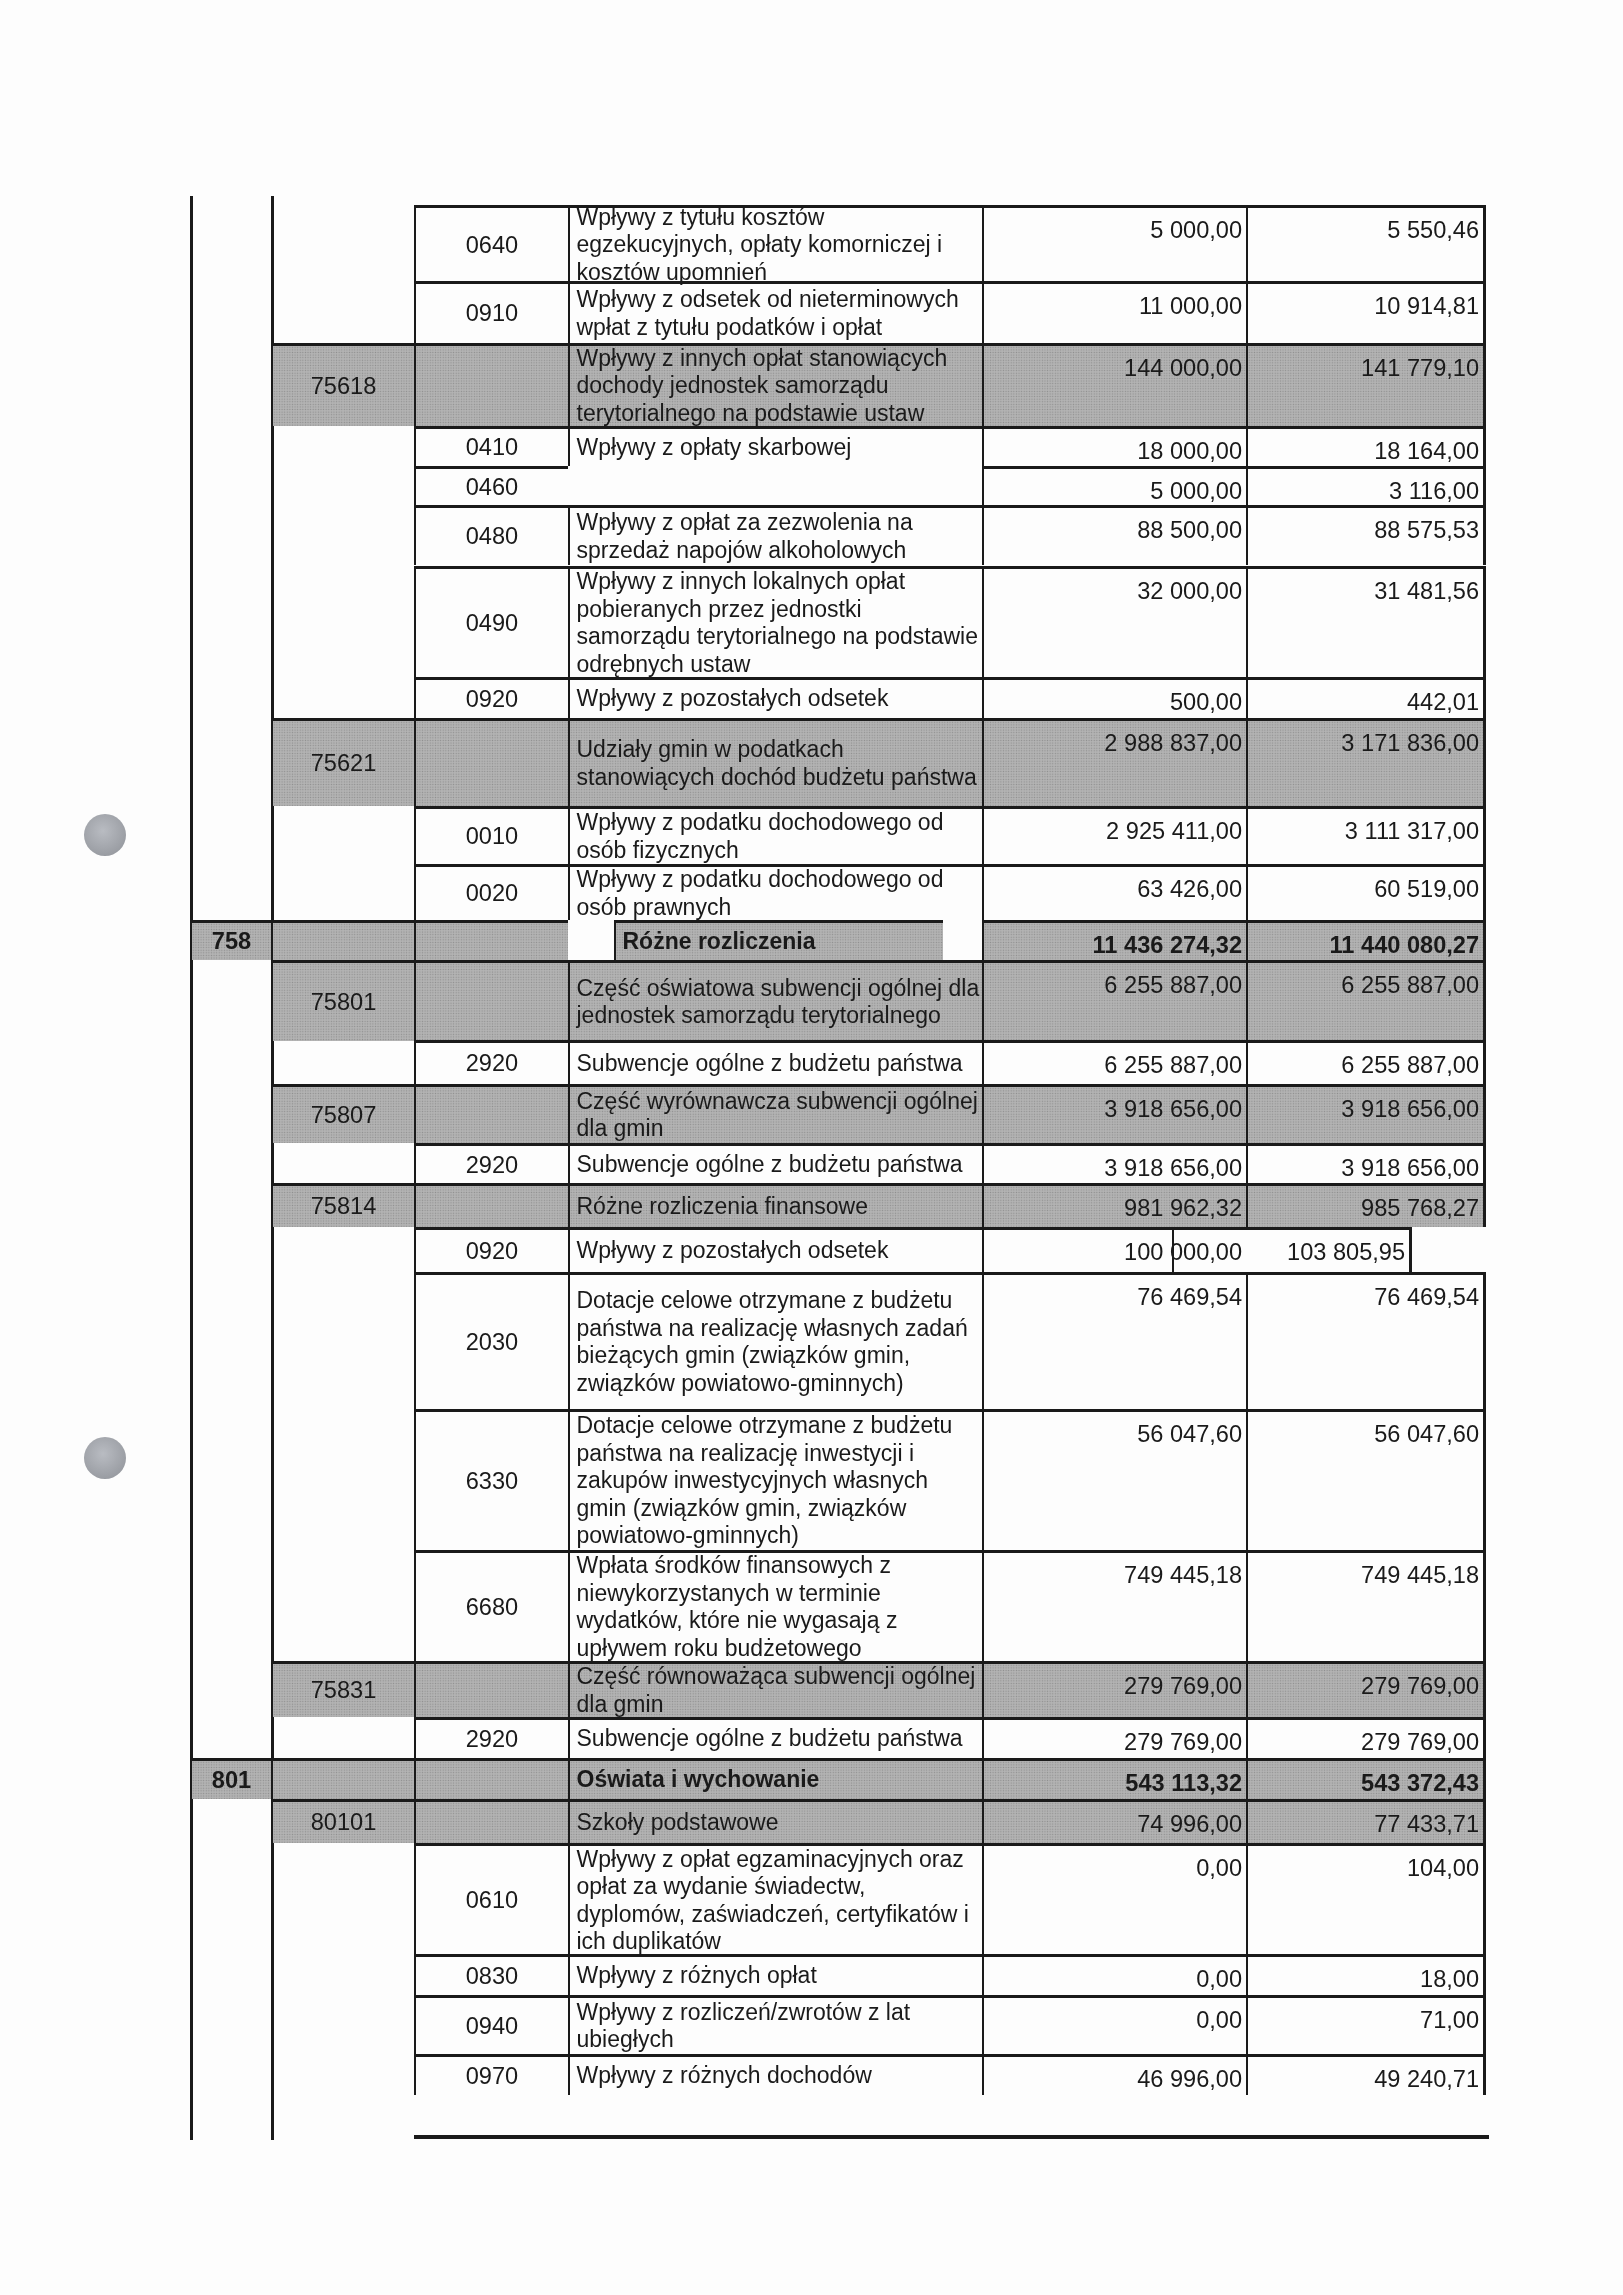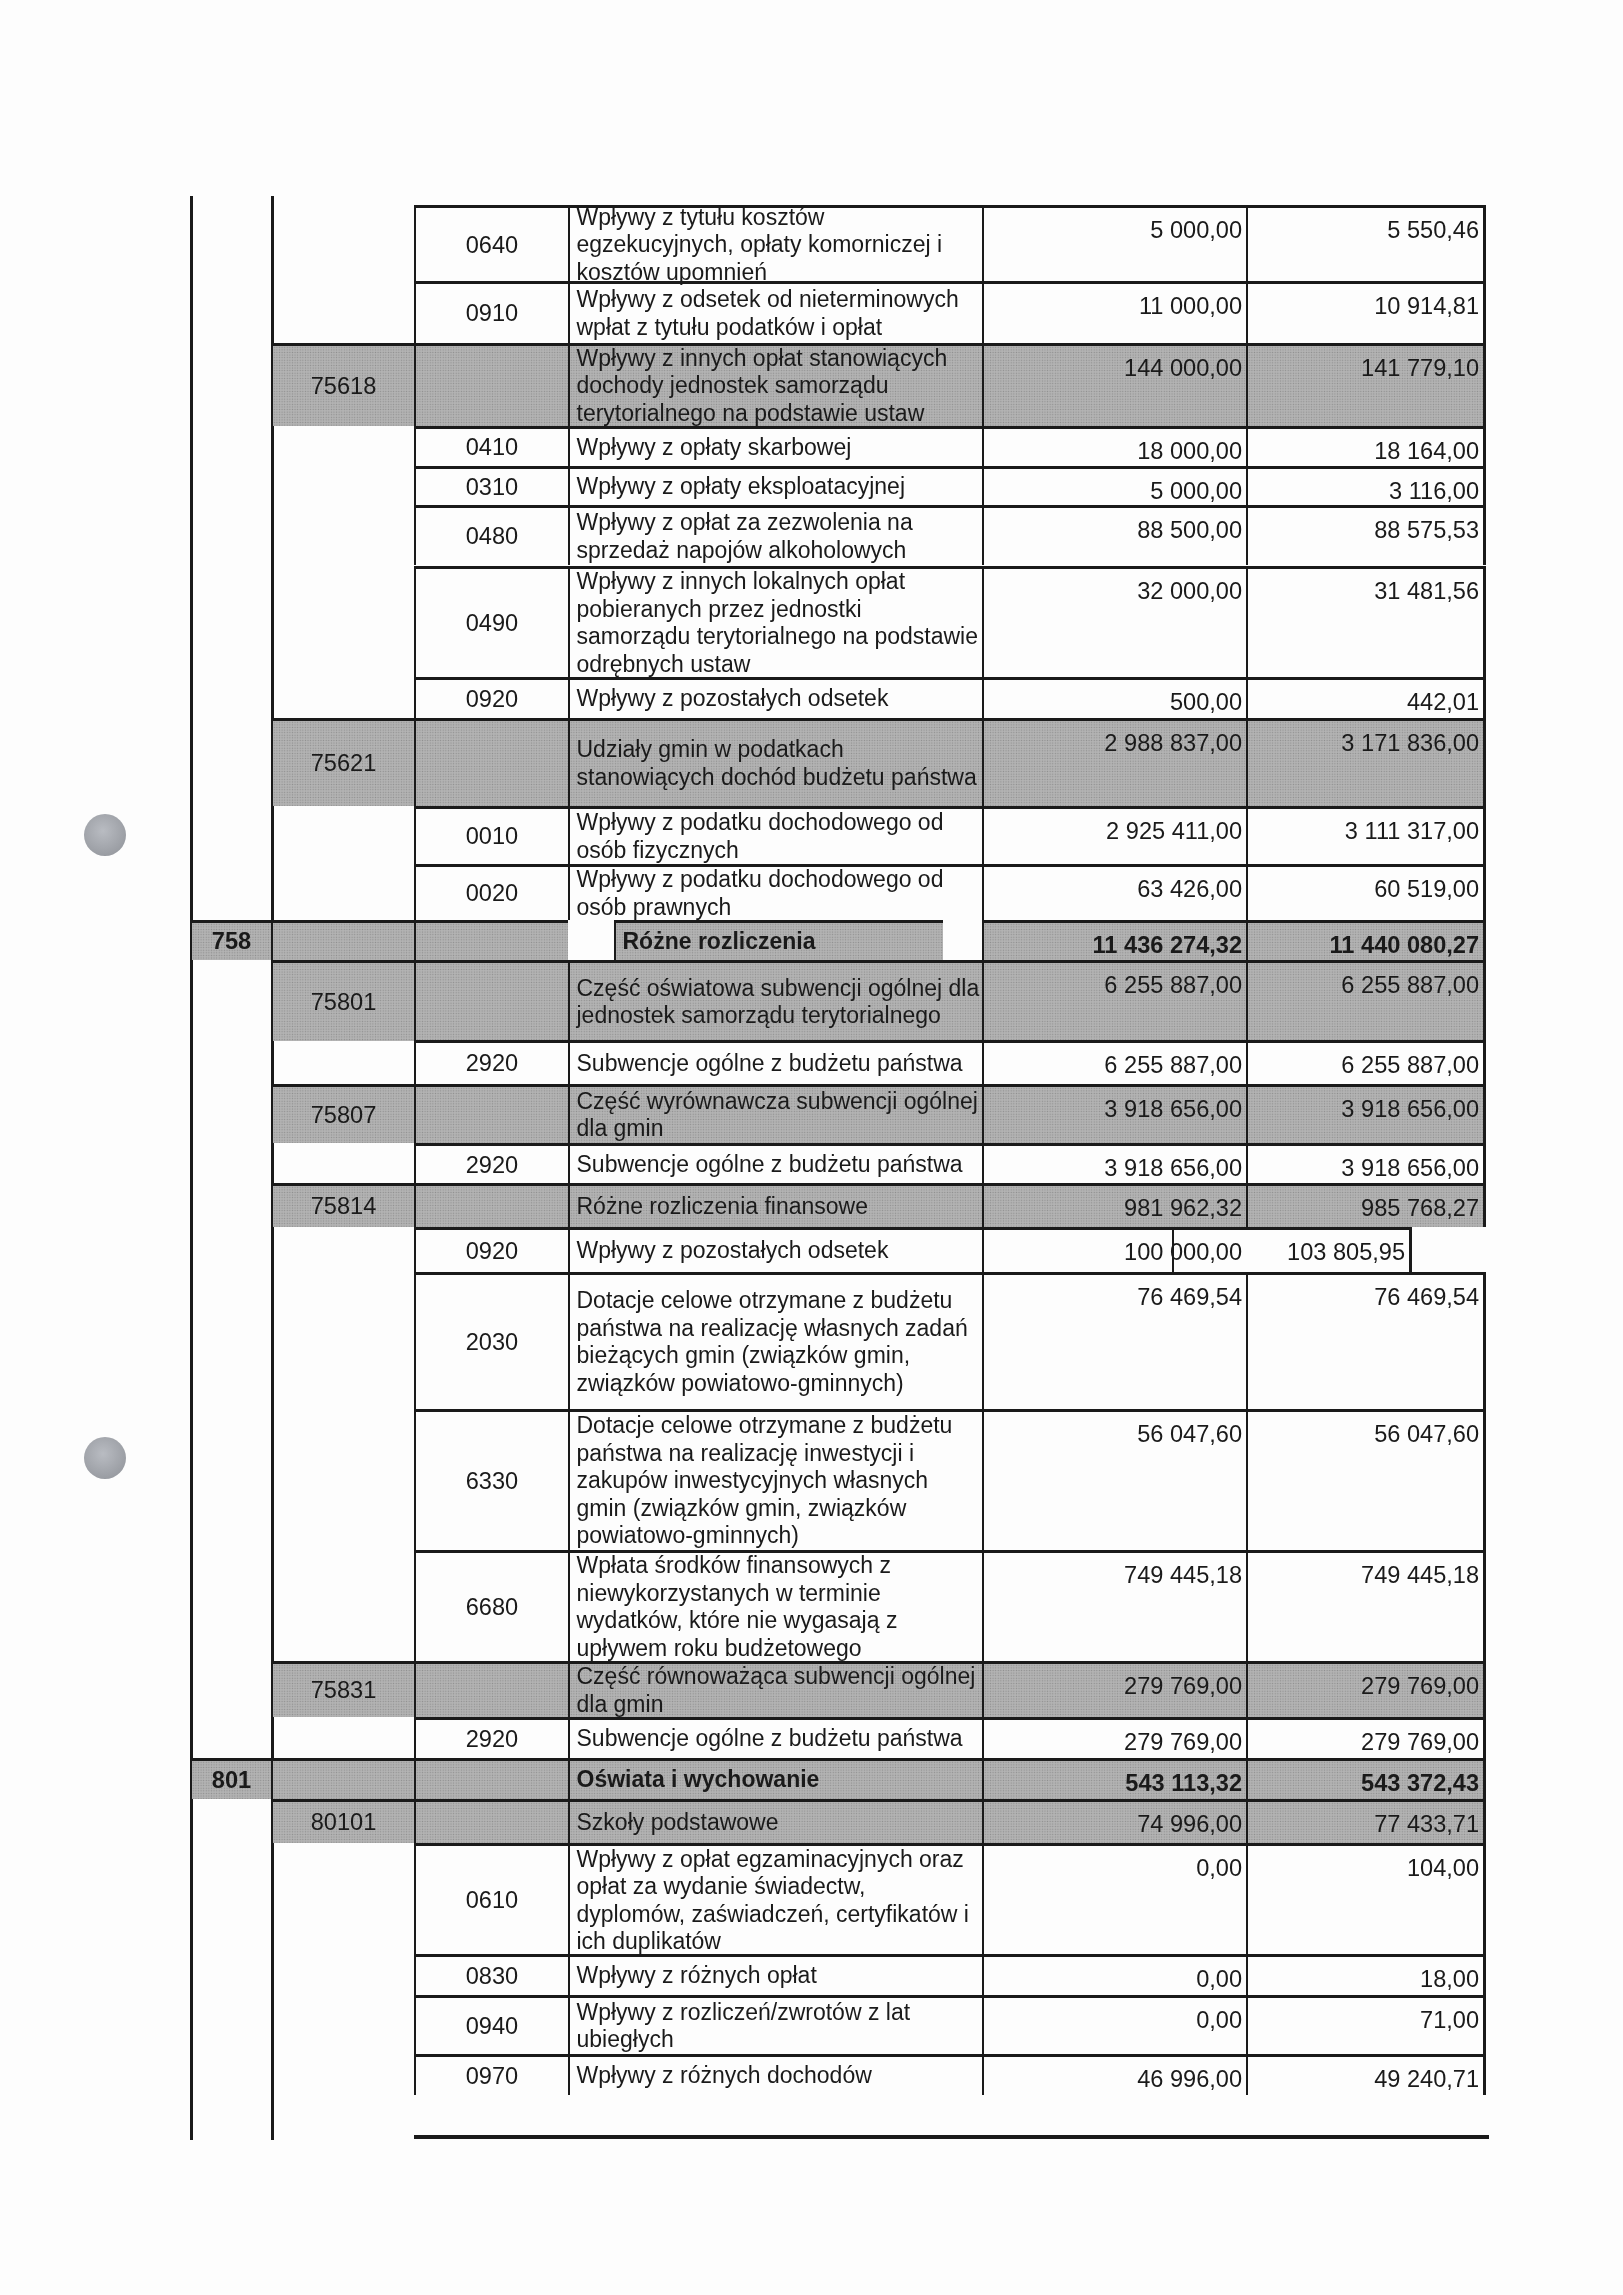--- a/index.html
+++ b/index.html
@@ -86,24 +86,21 @@
         </div>
         <div class="cell num" style="left: 982px; width: 264px;">
           <span>18 000,00</span>
         </div>
         <div class="cell num last" style="left: 1246px; width: 240px;">
           <span>18 164,00</span>
         </div>
       </div>
       <div class="row" style="top: 466px; height: 39px; left: 0px; width: 1623px;">
         <div class="cell code" style="left: 414px; width: 154px;">
-          <span>0310</span>
-        </div>
-        <div class="cell desc" style="left: 568px; width: 414px;">
-          <span>Wpływy z opłaty eksploatacyjnej</span>
+          <span>0460</span>
         </div>
         <div class="cell num" style="left: 982px; width: 264px;">
           <span>5 000,00</span>
         </div>
         <div class="cell num last" style="left: 1246px; width: 240px;">
           <span>3 116,00</span>
         </div>
       </div>
       <div class="row" style="top: 505px; height: 60px; left: 0px; width: 1623px;">
         <div class="cell code" style="left: 414px; width: 154px;">

